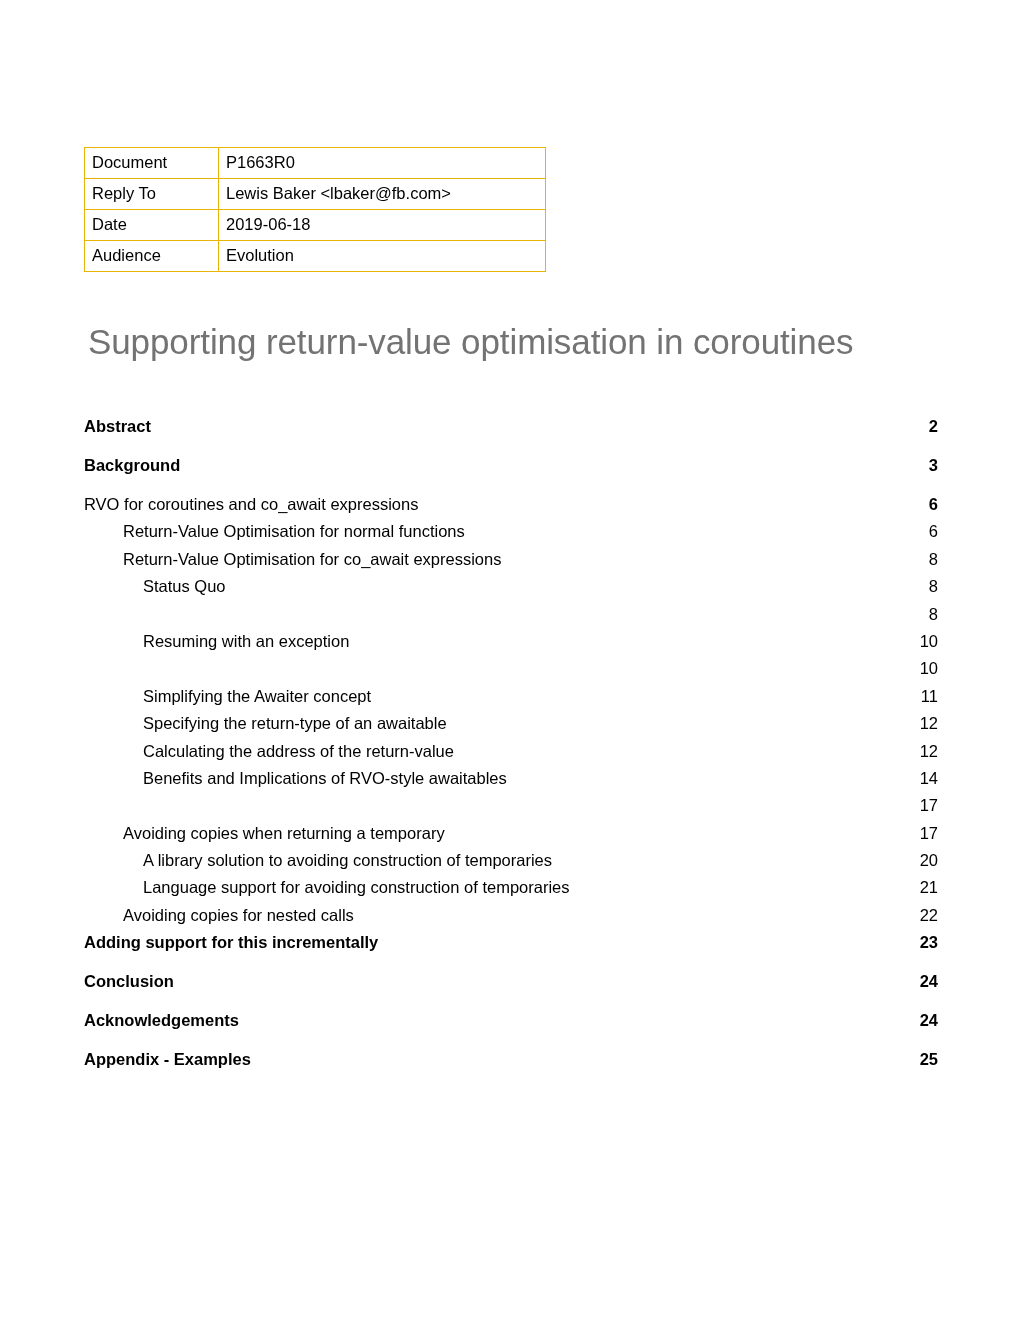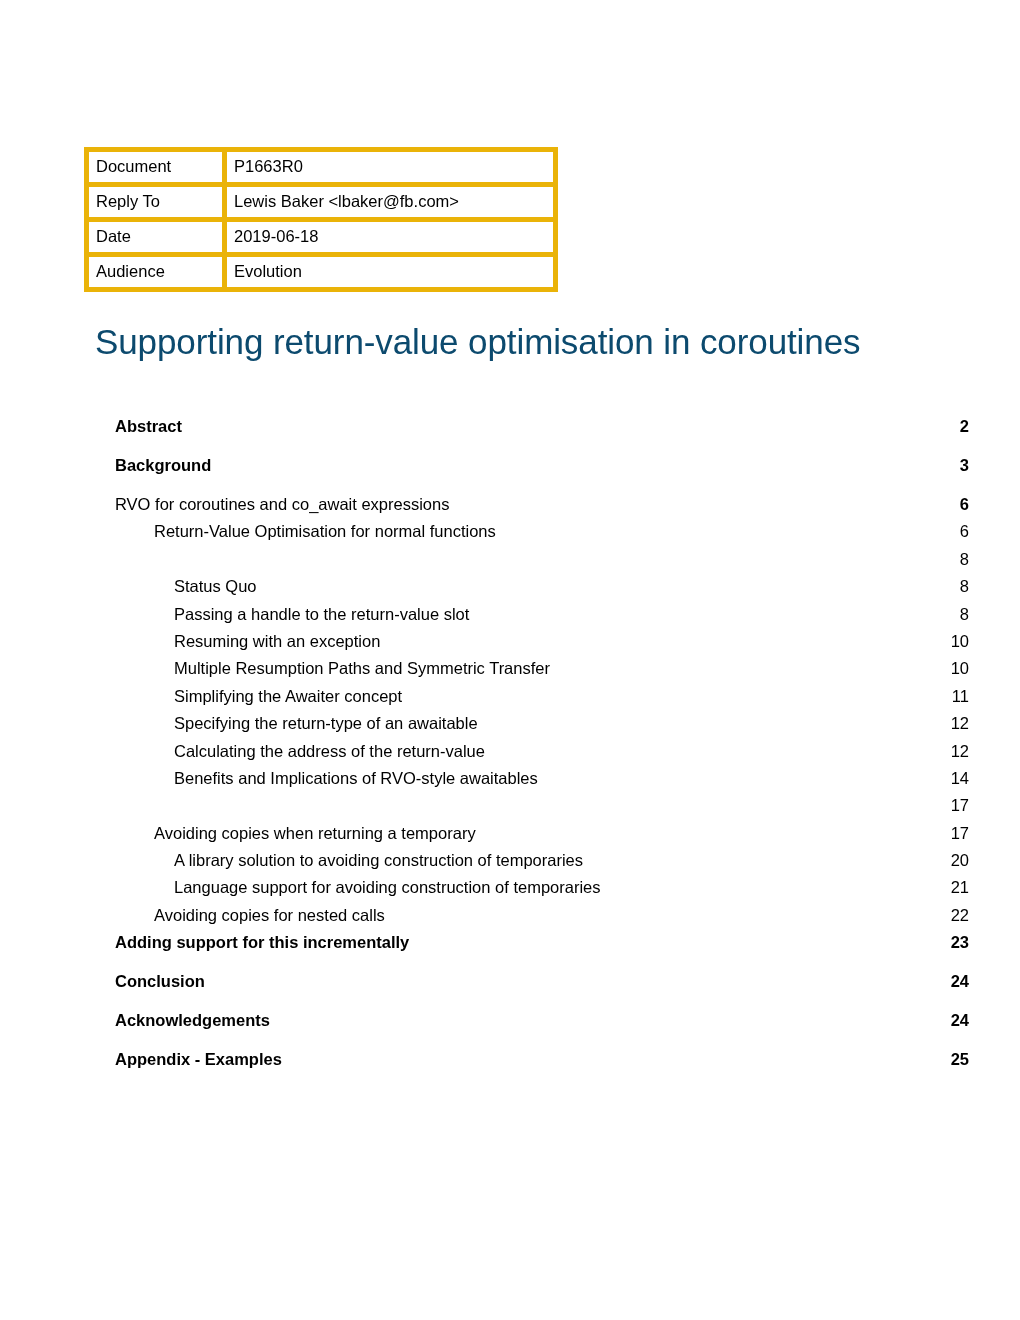--- a/index.html
+++ b/index.html
@@ -29,52 +29,51 @@
   
   .meta-table {
     position: absolute;
     left: 84px;
     top: 147px;
     width: 447px;
     border-collapse: collapse;
     table-layout: fixed;
   }
   .meta-table td {
-    border: 5px solid #eab308;
+    border: 1px solid #eab308;
     font-size: 16.5px;
     line-height: 19px;
     padding: 5px 0 6px 7px;
     vertical-align: top;
     color: #000;
     white-space: nowrap;
     overflow: hidden;
   }
   .meta-table td.k { width: 126px; }
   .meta-table td.v { width: 319px; }
 
   
   .doc-title {
     position: absolute;
-    left: 95px;
+    left: 88px;
     top: 290px;
     width: 800px;
     font-size: 35px;
     line-height: 58px;
     font-weight: 400;
     letter-spacing: -0.1px;
-    color: #0c4a6e;
+    color: #737373;
   }
 
   
   .toc {
     position: absolute;
     left: 84px;
     top: 416px;
     width: 854px;
-    margin-left: 31px;
   }
   .toc-row {
     position: relative;
     display: block;
     width: 100%;
     height: 27.4px;
   }
   .toc-row.lvl1 { height: 39px; }
   .toc-row.lvl1.plain { height: 27.4px; }
 
@@ -148,40 +147,39 @@
       <span class="toc-label">RVO for coroutines and co_await expressions</span>
       <span class="toc-page">6</span>
     </div>
 
     <div class="toc-row lvl2">
       <span class="toc-label">Return-Value Optimisation for normal functions</span>
       <span class="toc-page">6</span>
     </div>
 
     <div class="toc-row lvl2">
+      <span class="toc-label">Return-Value Optimisation for co_await expressions</span>
       <span class="toc-page">8</span>
     </div>
 
     <div class="toc-row lvl3">
       <span class="toc-label">Status Quo</span>
       <span class="toc-page">8</span>
     </div>
 
     <div class="toc-row lvl3">
-      <span class="toc-label">Passing a handle to the return-value slot</span>
       <span class="toc-page">8</span>
     </div>
 
     <div class="toc-row lvl3">
       <span class="toc-label">Resuming with an exception</span>
       <span class="toc-page">10</span>
     </div>
 
     <div class="toc-row lvl3">
-      <span class="toc-label">Multiple Resumption Paths and Symmetric Transfer</span>
       <span class="toc-page">10</span>
     </div>
 
     <div class="toc-row lvl3">
       <span class="toc-label">Simplifying the Awaiter concept</span>
       <span class="toc-page">11</span>
     </div>
 
     <div class="toc-row lvl3">
       <span class="toc-label">Specifying the return-type of an awaitable</span>

